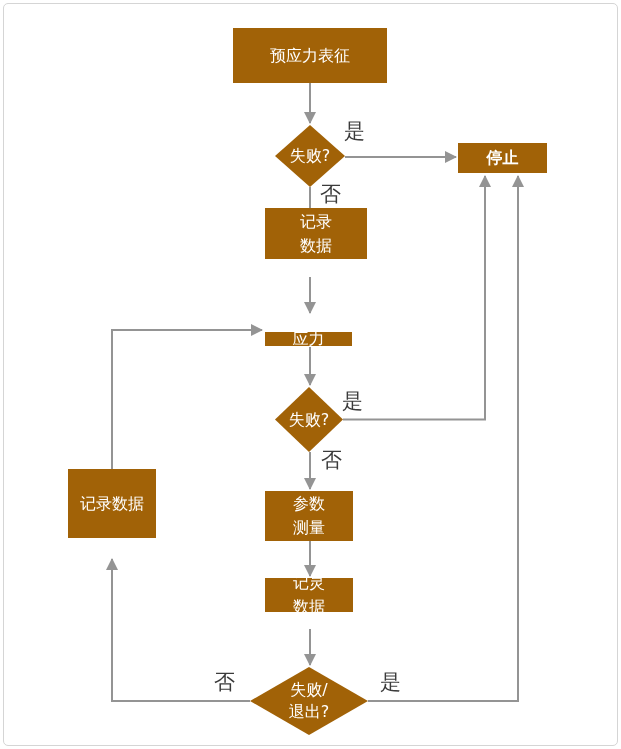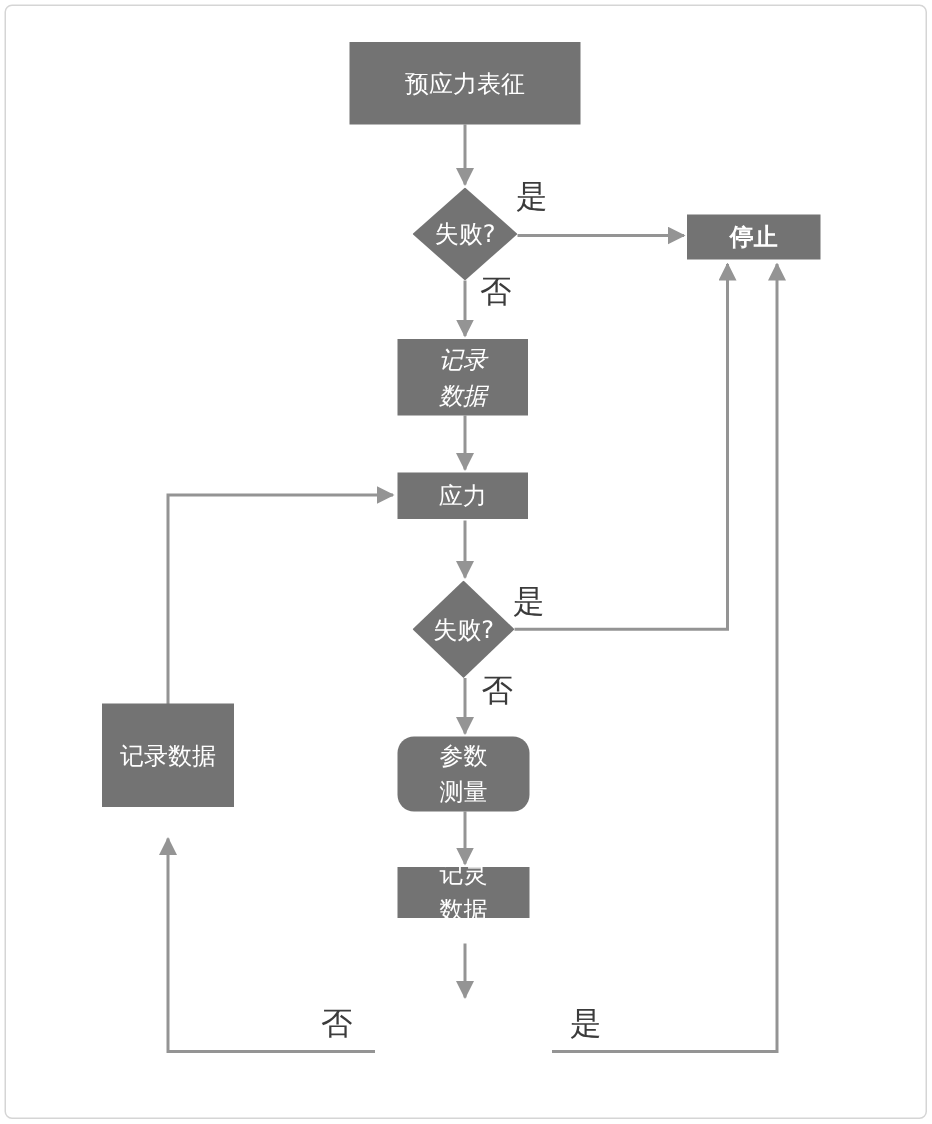--- a/index.html
+++ b/index.html
@@ -8,21 +8,21 @@
     font-family:"DejaVu Sans","Liberation Sans",sans-serif; overflow:hidden;
   }
   .frame {
     position:absolute; left:3px; top:3px; right:3px; bottom:3px;
     border:1px solid #d5d5d5; border-radius:5px; pointer-events:none;
   }
   svg.wires { position:absolute; left:0; top:0; }
   .wire { stroke:#949494; stroke-width:2; fill:none; }
   .node {
     position:absolute; display:flex; align-items:center; justify-content:center;
-    background:#737373; color:#ffffff; font-size:16px; line-height:1.5;
+    background:#a16207; color:#ffffff; font-size:16px; line-height:1.5;
     text-align:center; white-space:pre-line; box-sizing:border-box;
   }
   .diamond { clip-path: polygon(50% 0, 100% 50%, 50% 100%, 0 50%); line-height:1.35; }
   .elabel {
     position:absolute; font-size:21px; color:#3b3b3b; line-height:1;
     white-space:nowrap;
   }
 </style>
 </head>
 <body>
@@ -54,47 +54,51 @@
   </div>
 
   <div class="node diamond" style="left:275px; top:125px; width:70px; height:62px;">
     <span>失败?</span>
   </div>
 
   <div class="node" style="left:458px; top:143px; width:89px; height:30px;font-weight:bold;">
     <span>停止</span>
   </div>
 
-  <div class="node" style="left:265px; top:226px; width:87px; height:51px;font-style:italic;">
+  <div class="node" style="left:265px; top:208px; width:102px; height:51px;">
     <span>记录
 数据</span>
   </div>
 
-  <div class="node" style="left:265px; top:315px; width:87px; height:31px;">
+  <div class="node" style="left:265px; top:332px; width:87px; height:14px;">
     <span>应力</span>
   </div>
 
   <div class="node diamond" style="left:275px; top:387px; width:68px; height:65px;">
     <span>失败?</span>
   </div>
 
-  <div class="node" style="left:265px; top:491px; width:88px; height:50px;border-radius:11px;">
+  <div class="node" style="left:265px; top:491px; width:88px; height:50px;">
     <span>参数
 测量</span>
   </div>
 
   <div class="node" style="left:265px; top:578px; width:88px; height:34px;">
     <span>记灵
 数据</span>
   </div>
 
   <div class="node" style="left:68px; top:469px; width:88px; height:69px;text-align:center;">
     <span>记录数据</span>
   </div>
 
+  <div class="node diamond" style="left:250px; top:667px; width:118px; height:68px;">
+    <span>失败/
+退出?</span>
+  </div>
 
   <span class="elabel" style="left:344px; top:121px;">是</span>
   <span class="elabel" style="left:320px; top:184px;">否</span>
   <span class="elabel" style="left:342px; top:391px;">是</span>
   <span class="elabel" style="left:321px; top:450px;">否</span>
   <span class="elabel" style="left:380px; top:672px;">是</span>
   <span class="elabel" style="left:214px; top:672px;">否</span>
 
   <div class="frame"></div>
 </div>

